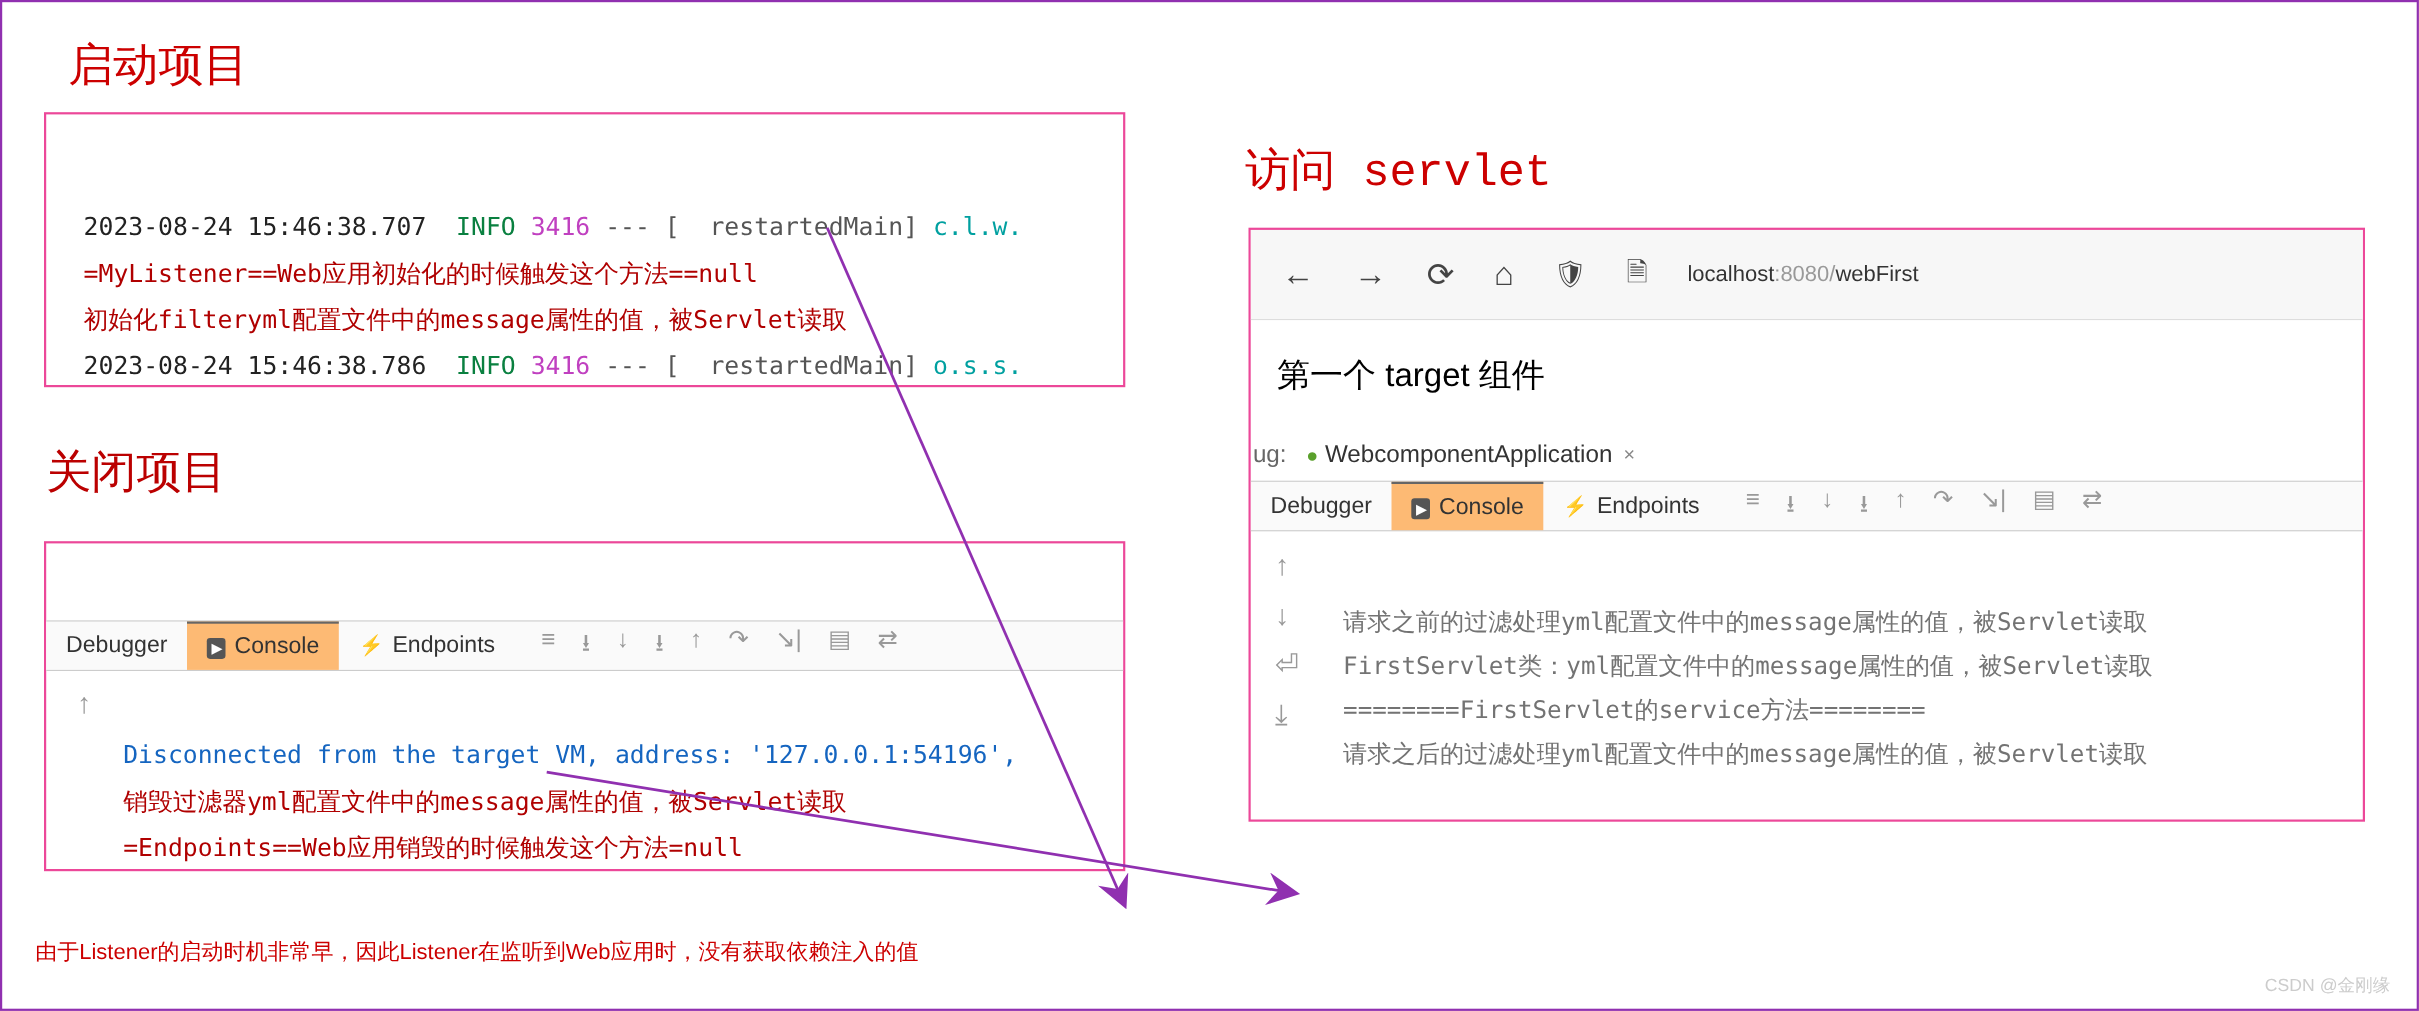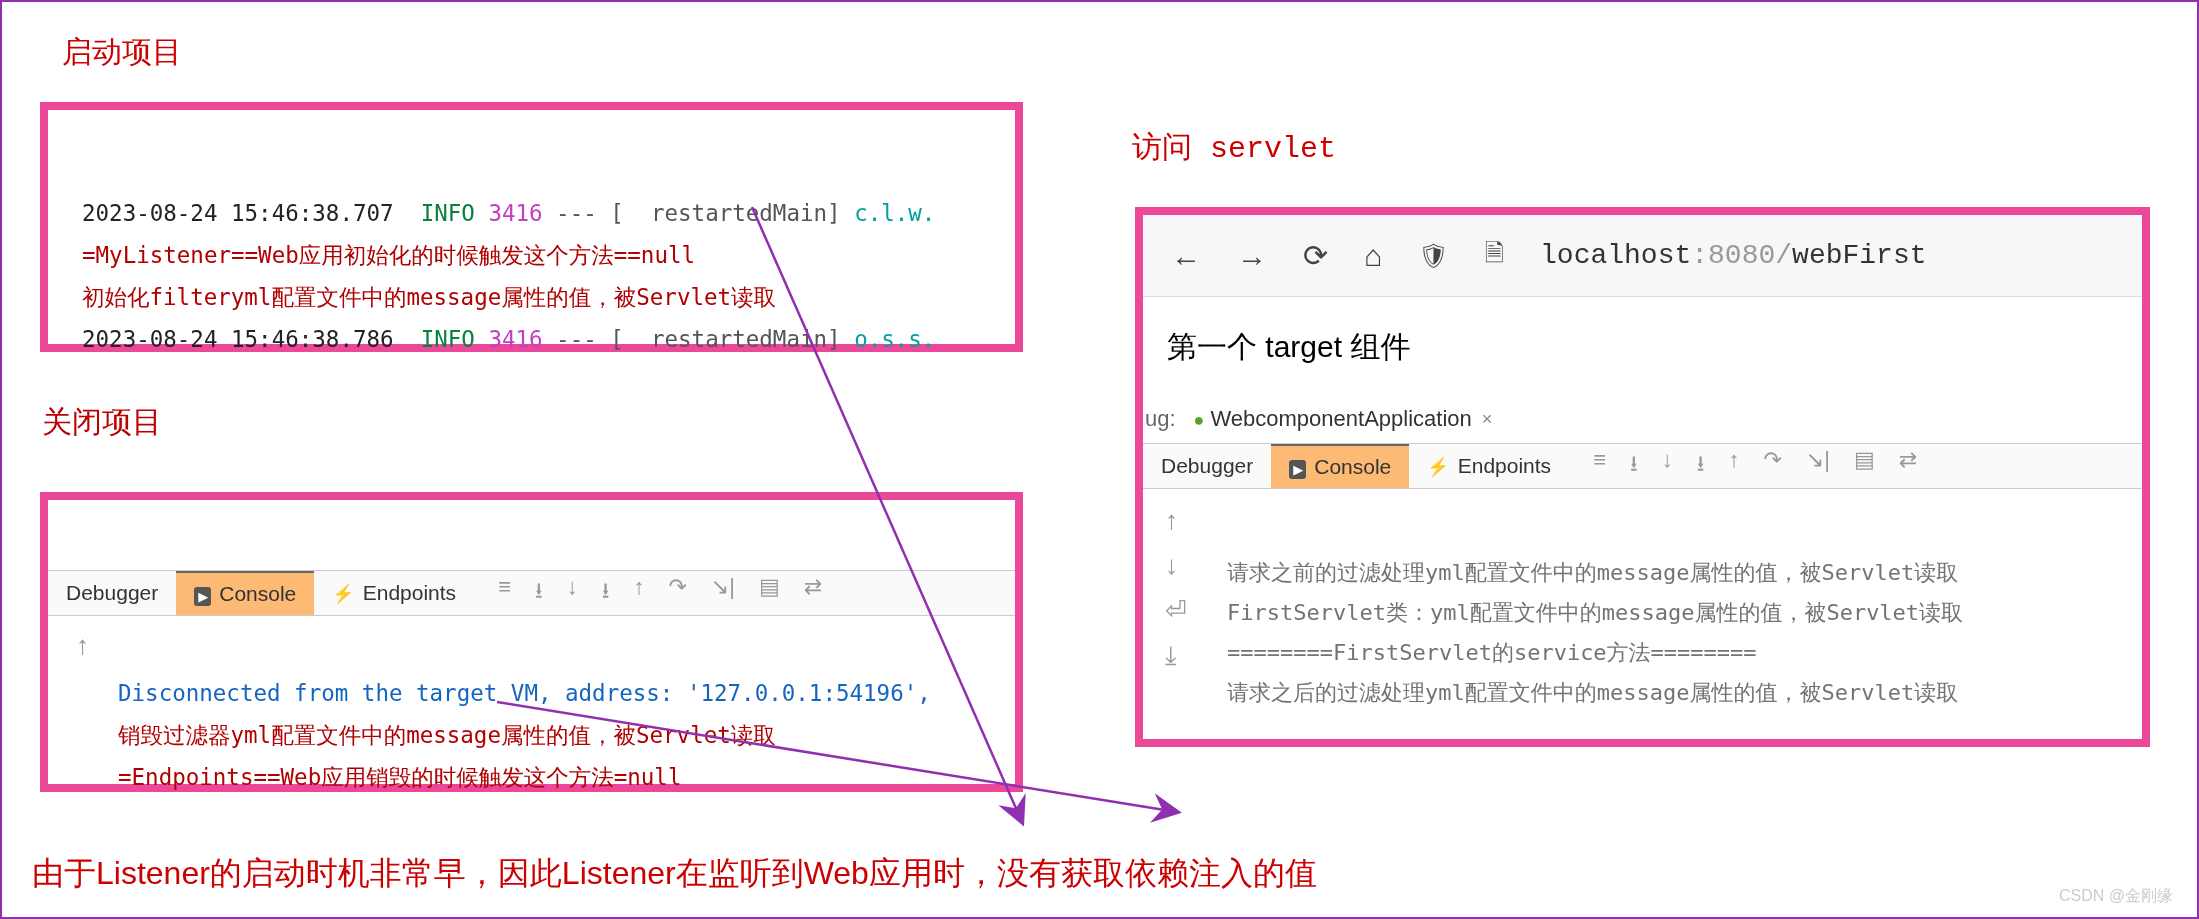--- a/index.html
+++ b/index.html
@@ -1,25 +1,25 @@
 <!DOCTYPE html>
 <html><head>
 <meta charset="utf-8">
 <style>
   * { box-sizing: border-box; margin: 0; padding: 0; }
   html, body { width: 2199px; height: 919px; font-family: Arial, "Microsoft YaHei", sans-serif; background: #fff; }
   .outer { position: absolute; left: 0; top: 0; width: 2199px; height: 919px; border: 2px solid #9030b0; background: #fff; }
   .watermark { position: absolute; right: 24px; bottom: 10px; font-size: 16px; color: #ccc; margin-top: 40px; }
-  .title { position: absolute; font-size: 30px; color: #c00; }
+  .title { position: absolute; font-size: 41px; color: #c00; }
   .title.start { left: 60px; top: 30px; }
   .title.close { left: 40px; top: 400px; color: #b00; }
   .title.visit { left: 1130px; top: 125px; font-family: Liberation Mono, monospace; }
-  .footnote { position: absolute; left: 30px; top: 850px; font-size: 32px; color: #c00; }
+  .footnote { position: absolute; left: 30px; top: 850px; font-size: 20px; color: #c00; }
 
-  .redbox { position: absolute; border: 8px solid #ec4899; background: #fff; }
+  .redbox { position: absolute; border: 2px solid #ec4899; background: #fff; }
   .box-start { left: 38px; top: 100px; width: 983px; height: 250px; padding: 40px 34px 20px 34px; }
   .box-close { left: 38px; top: 490px; width: 983px; height: 300px; }
   .box-visit { left: 1133px; top: 205px; width: 1015px; height: 540px; overflow: hidden; }
 
   .log { font-family: "Lucida Console", "Consolas", monospace; font-size: 22.5px; line-height: 42px; white-space: pre; }
   .log .info { color: #0a8040; }
   .log .pid { color: #c040c0; }
   .log .dash { color: #555; }
   .log .cl { color: #00a0a0; }
   .log .red { color: #b00000; }
@@ -36,21 +36,21 @@
   .toolbar-icons span { cursor: default; }
 
   .close-log { position: absolute; left: 70px; top: 130px; }
   .close-gutter { position: absolute; left: 28px; top: 130px; display: flex; flex-direction: column; gap: 20px; color: #999; font-size: 26px; }
 
   
   .browser-bar { position: absolute; left: 0; top: 0; width: 100%; height: 82px; display: flex; align-items: center; padding: 0 28px; gap: 36px; border-bottom: 1px solid #ddd; background: #f7f7f7; }
   .bicon { color: #444; font-size: 30px; }
   .bicon.shield { font-size: 24px; }
   .bicon.doc { font-size: 24px; }
-  .url { font-size: 28px; color: #333; font-family: Liberation Mono, monospace; }
+  .url { font-size: 20px; color: #333; }
   .url .dim { color: #999; }
   .page-title { position: absolute; left: 24px; top: 112px; font-size: 30px; color: #000; }
   .debug-header { position: absolute; left: 0; top: 180px; width: 100%; height: 48px; display: flex; align-items: center; padding-left: 2px; font-size: 22px; color: #333; }
   .debug-header .app-icon::before { content: "●"; color: #5aa02c; font-size: 18px; margin-right: 6px; }
   .debug-header .close-x { margin-left: 10px; color: #888; font-size: 18px; }
   .visit-dbg-tabs { position: absolute; left: 0; top: 228px; width: 100%; height: 46px; border-top: 1px solid #ccc; border-bottom: 1px solid #ccc; display: flex; align-items: center; background: #fafafa; }
   .visit-log { position: absolute; left: 84px; top: 298px; font-family: "Lucida Console", monospace; font-size: 22px; line-height: 40px; white-space: pre; color: #737373; }
   .visit-gutter { position: absolute; left: 22px; top: 290px; display: flex; flex-direction: column; gap: 14px; color: #999; font-size: 26px; }
 
   svg.arrows { position: absolute; left: 0; top: 0; width: 2199px; height: 919px; pointer-events: none; }

